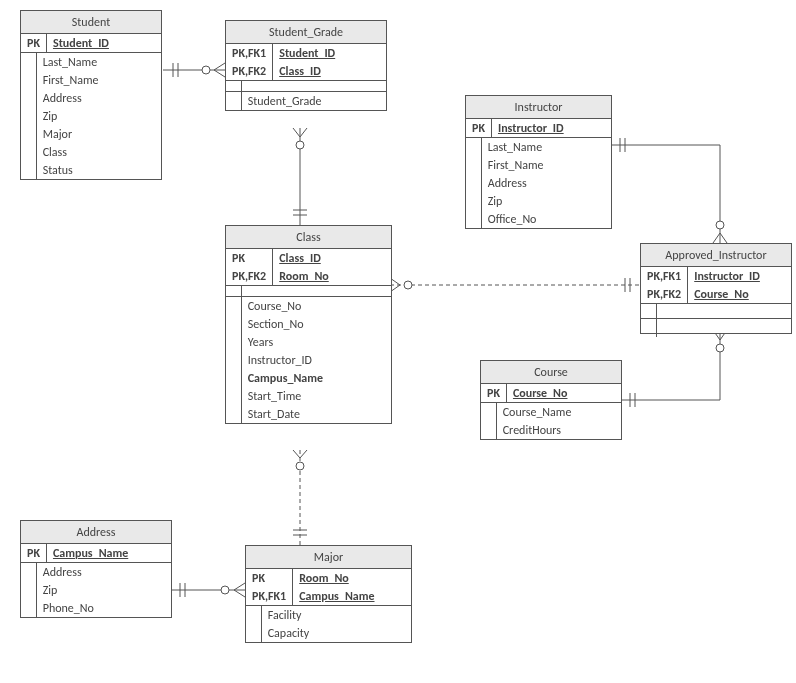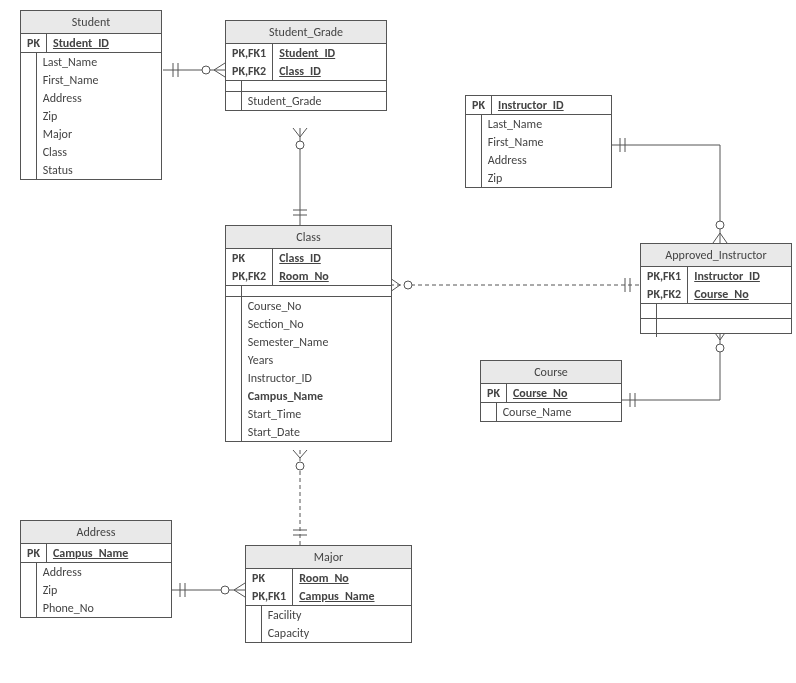--- a/index.html
+++ b/index.html
@@ -212,24 +212,20 @@
             <tr>
               <td class="kcol">&nbsp;</td>
               <td>Course_No</td>
             </tr>
       <tr>
               <td class="kcol"></td>
               <td>Section_No</td>
             </tr>
       <tr>
               <td class="kcol"></td>
-              <td>Semester_Name</td>
-            </tr>
-      <tr>
-              <td class="kcol"></td>
               <td>Years</td>
             </tr>
       <tr>
               <td class="kcol"></td>
               <td>Instructor_ID</td>
             </tr>
       <tr>
               <td class="kcol"></td>
               <td class="b">Campus_Name</td>
             </tr>
@@ -240,20 +236,21 @@
       <tr>
               <td class="kcol"></td>
               <td>Start_Date</td>
             </tr>
     </tbody>
         </table>
       </div>
   </div>
 
   <div class="entity" style="left:465px;top:95px;width:145px">
+    <div class="title">Instructor</div>
     <div class="section">
         <table>
       <tbody>
             <tr>
               <td class="kcol b">PK</td>
           <td class="b u">Instructor_ID</td>
             </tr>
     </tbody>
         </table>
       </div>
@@ -268,20 +265,24 @@
               <td class="kcol"></td>
               <td>First_Name</td>
             </tr>
       <tr>
               <td class="kcol"></td>
               <td>Address</td>
             </tr>
       <tr>
               <td class="kcol"></td>
               <td>Zip</td>
+            </tr>
+      <tr>
+              <td class="kcol"></td>
+              <td>Office_No</td>
             </tr>
     </tbody>
         </table>
       </div>
   </div>
 
   <div class="entity" style="left:640px;top:243px;width:150px">
     <div class="title">Approved_Instructor</div>
     <div class="section">
         <table>
@@ -331,20 +332,24 @@
     </tbody>
         </table>
       </div>
     <div class="section">
         <table>
       <tbody>
             <tr>
               <td class="kcol">&nbsp;</td>
               <td>Course_Name</td>
             </tr>
+      <tr>
+              <td class="kcol"></td>
+              <td>CreditHours</td>
+            </tr>
     </tbody>
         </table>
       </div>
   </div>
 
   <div class="entity" style="left:20px;top:520px;width:150px">
     <div class="title">Address</div>
     <div class="section">
         <table>
       <tbody>

